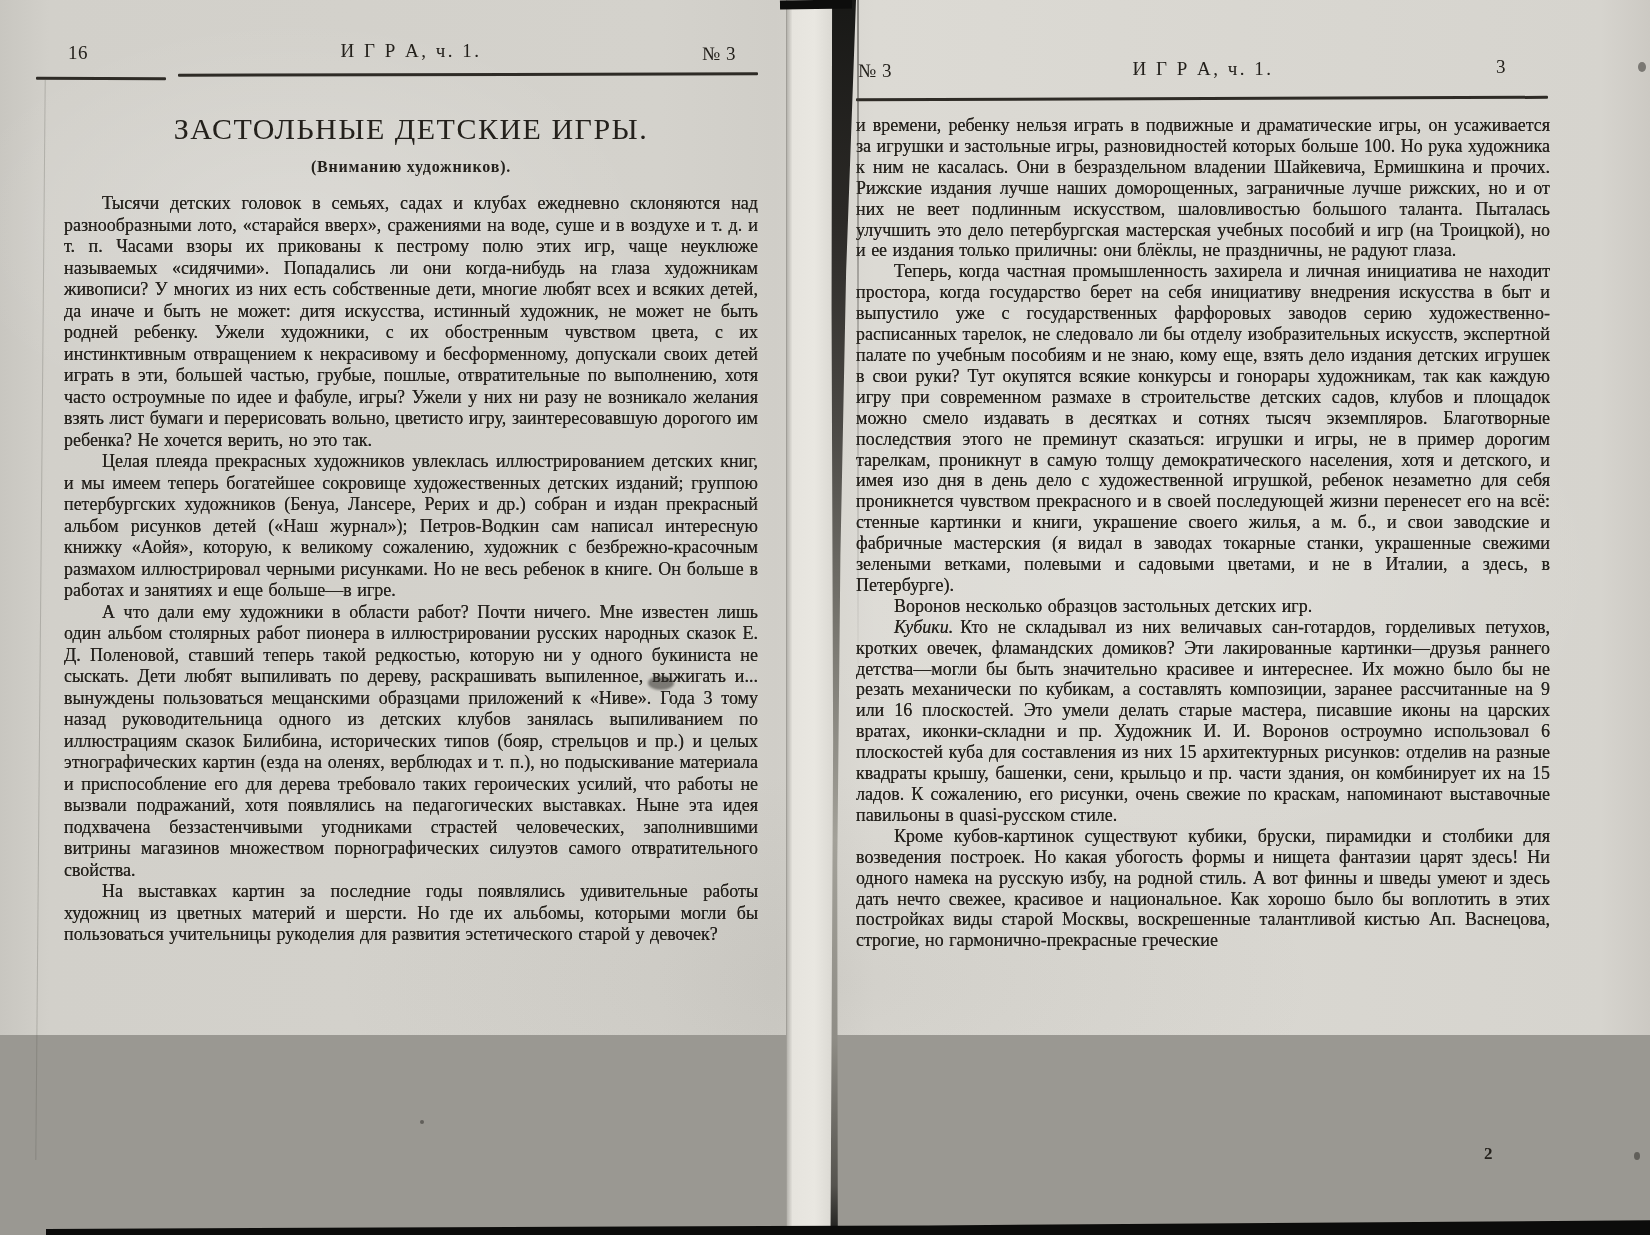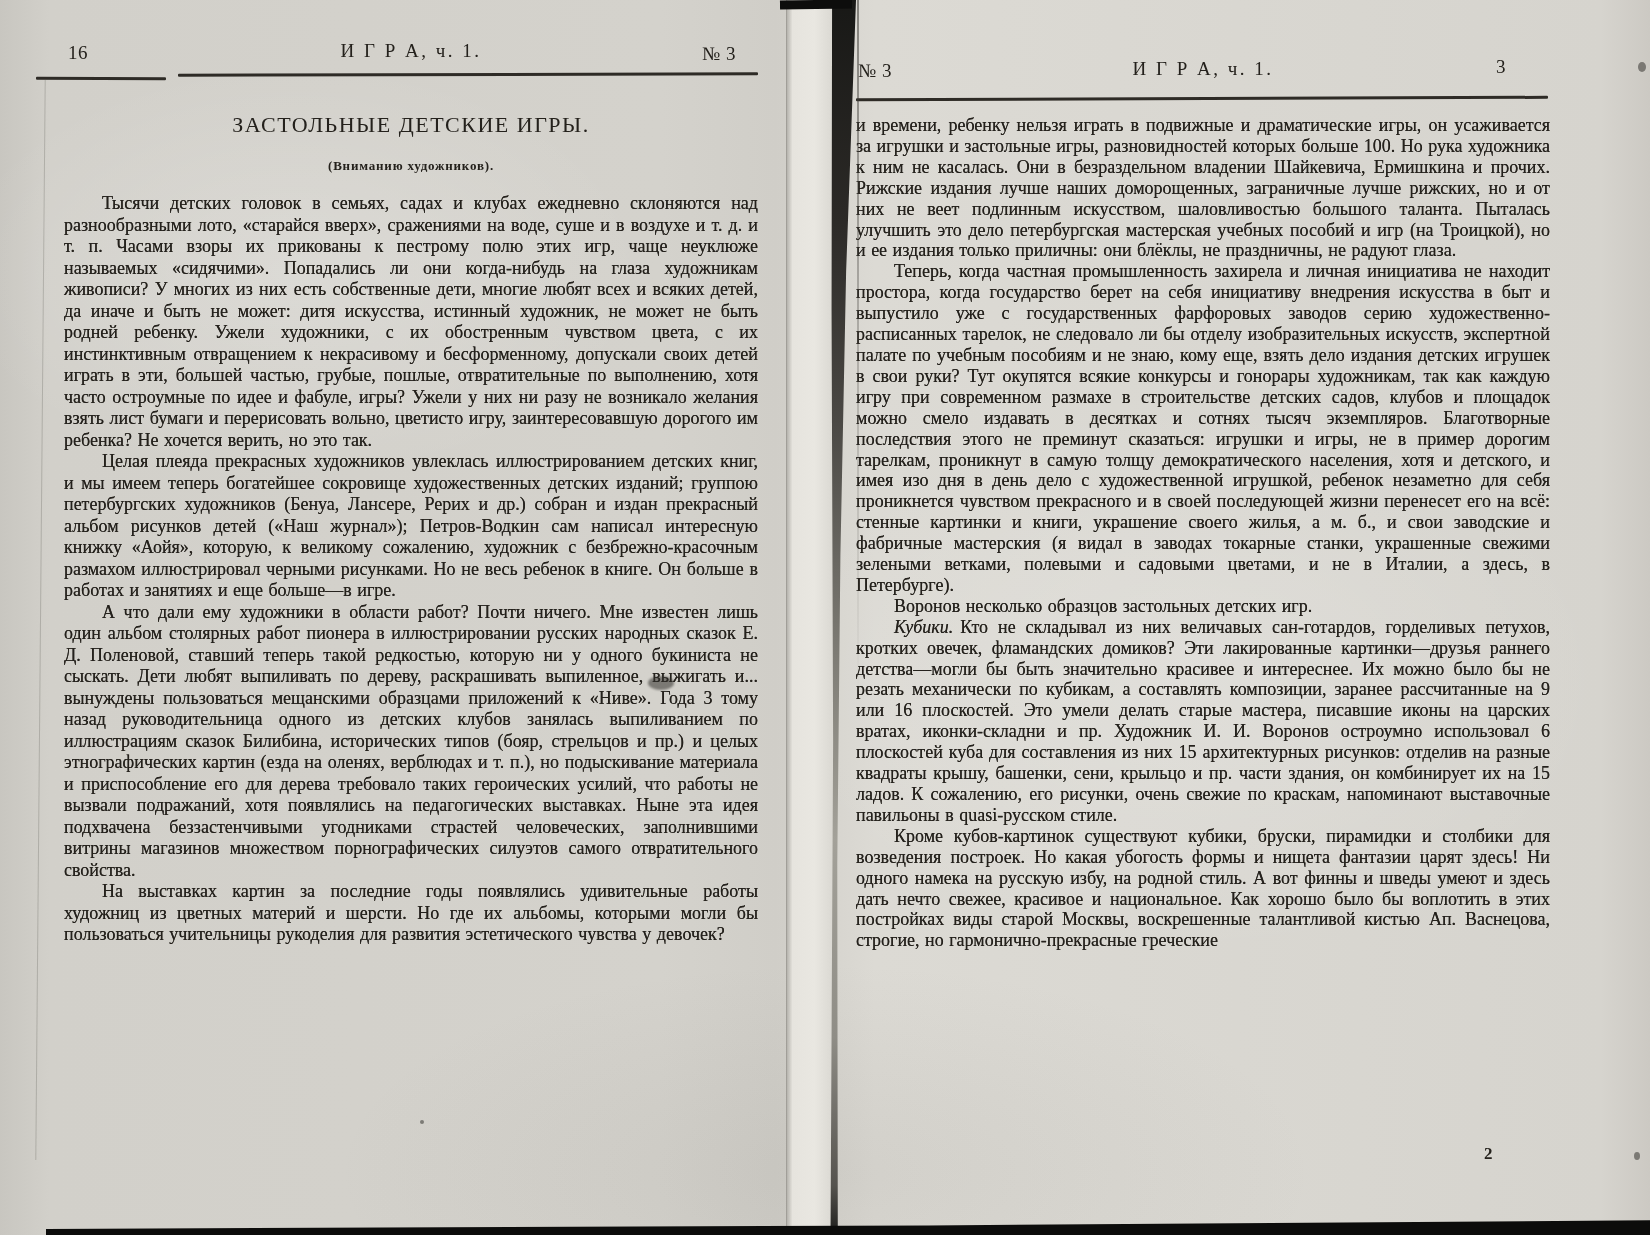--- a/index.html
+++ b/index.html
@@ -1,32 +1,32 @@
 <!DOCTYPE html>
 <html><head>
 <meta charset="utf-8">
 <style>
   html,body{margin:0;padding:0;}
   body{width:1650px;height:1235px;overflow:hidden;background:#9a9892;}
   .scan{
-    position:relative;width:1650px;height:1235px;
+    position:relative;width:1650px;height:1035px;
     font-family:"Liberation Serif","DejaVu Serif",serif;
     color:#24211c;
     background:
       radial-gradient(ellipse 500px 300px at 18% 22%, rgba(255,255,255,.20), transparent 70%),
       radial-gradient(ellipse 600px 400px at 72% 55%, rgba(255,255,255,.18), transparent 70%),
       radial-gradient(ellipse 700px 300px at 50% 95%, rgba(120,118,112,.10), transparent 70%),
       linear-gradient(90deg,#c8c6c0 0,#d2d0ca 3%,#d4d2cc 40%,#d0cec8 47%,#dcdad4 53%,#d9d7d1 75%,#d6d4ce 97%,#ccc9c3 100%);
   }
   .abs{position:absolute;}
   .hdr{font-size:19px;letter-spacing:.5px;white-space:nowrap;}
   .run-title{letter-spacing:2.5px;text-align:center;}
   .rule{background:#2e2b26;border-radius:1px;}
-  .article-title{font-size:22px;letter-spacing:1.5px;text-align:center;white-space:nowrap;}
-  .article-subtitle{font-size:13px;font-weight:bold;letter-spacing:.8px;text-align:center;white-space:nowrap;}
+  .article-title{font-size:30px;letter-spacing:1.5px;text-align:center;white-space:nowrap;}
+  .article-subtitle{font-size:16px;font-weight:bold;letter-spacing:.8px;text-align:center;white-space:nowrap;}
   .text-block{
     text-align:justify;
     font-size:18px;
     line-height:21.5px;
     word-spacing:1px;
     text-shadow:0 0 .45px rgba(36,33,28,.85);
   }
   .text-block.rp{line-height:20.9px;}
   .para{margin:0;text-indent:38px;}
   .para.noindent{text-indent:0;}
@@ -60,21 +60,21 @@
     <div class="abs rule" style="left:36px;top:77px;width:130px;height:3px;transform:rotate(.3deg);"></div>
     <div class="abs rule" style="left:178px;top:73px;width:580px;height:3px;transform:rotate(-.15deg);"></div>
 
     <div class="abs article-title" style="left:64px;top:112px;width:694px;">ЗАСТОЛЬНЫЕ ДЕТСКИЕ ИГРЫ.</div>
     <div class="abs article-subtitle" style="left:64px;top:158px;width:694px;">(Вниманию художников).</div>
 
     <div class="abs text-block" style="left:64px;top:193px;width:694px;">
       <p class="para">Тысячи детских головок в семьях, садах и клубах ежедневно склоняются над разнообразными лото, «старайся вверх», сражениями на воде, суше и в воздухе и т. д. и т. п. Часами взоры их прикованы к пестрому полю этих игр, чаще неуклюже называемых «сидячими». Попадались ли они когда-нибудь на глаза художникам живописи? У многих из них есть собственные дети, многие любят всех и всяких детей, да иначе и быть не может: дитя искусства, истинный художник, не может не быть родней ребенку. Ужели художники, с их обостренным чувством цвета, с их инстинктивным отвращением к некрасивому и бесформенному, допускали своих детей играть в эти, большей частью, грубые, пошлые, отвратительные по выполнению, хотя часто остроумные по идее и фабуле, игры? Ужели у них ни разу не возникало желания взять лист бумаги и перерисовать вольно, цветисто игру, заинтересовавшую дорогого им ребенка? Не хочется верить, но это так.</p>
       <p class="para">Целая плеяда прекрасных художников увлеклась иллюстрированием детских книг, и мы имеем теперь богатейшее сокровище художественных детских изданий; группою петербургских художников (Бенуа, Лансере, Рерих и др.) собран и издан прекрасный альбом рисунков детей («Наш журнал»); Петров-Водкин сам написал интересную книжку «Аойя», которую, к великому сожалению, художник с безбрежно-красочным размахом иллюстрировал черными рисунками. Но не весь ребенок в книге. Он больше в работах и занятиях и еще больше—в игре.</p>
       <p class="para">А что дали ему художники в области работ? Почти ничего. Мне известен лишь один альбом столярных работ пионера в иллюстрировании русских народных сказок Е. Д. Поленовой, ставший теперь такой редкостью, которую ни у одного букиниста не сыскать. Дети любят выпиливать по дереву, раскрашивать выпиленное, выжигать и... вынуждены пользоваться мещанскими образцами приложений к «Ниве». Года 3 тому назад руководительница одного из детских клубов занялась выпиливанием по иллюстрациям сказок Билибина, исторических типов (бояр, стрельцов и пр.) и целых этнографических картин (езда на оленях, верблюдах и т. п.), но подыскивание материала и приспособление его для дерева требовало таких героических усилий, что работы не вызвали подражаний, хотя появлялись на педагогических выставках. Ныне эта идея подхвачена беззастенчивыми угодниками страстей человеческих, заполнившими витрины магазинов множеством порнографических силуэтов самого отвратительного свойства.</p>
-      <p class="para">На выставках картин за последние годы появлялись удивительные работы художниц из цветных материй и шерсти. Но где их альбомы, которыми могли бы пользоваться учительницы рукоделия для развития эстетического чувства у девочек?</p>
+      <p class="para">На выставках картин за последние годы появлялись удивительные работы художниц из цветных материй и шерсти. Но где их альбомы, которыми могли бы пользоваться учительницы рукоделия для развития эстетического старой у девочек?</p>
     </div>
   </div>
 
   <div>
     <div class="abs hdr" style="left:858px;top:60px;">№ 3</div>
     <div class="abs hdr run-title" style="left:856px;top:58px;width:694px;">И Г Р А,  ч. 1.</div>
     <div class="abs hdr" style="left:1496px;top:56px;">3</div>
     <div class="abs rule" style="left:856px;top:97px;width:692px;height:3px;transform:rotate(-.2deg);"></div>
 
     <div class="abs text-block rp" style="left:856px;top:115px;width:694px;">

